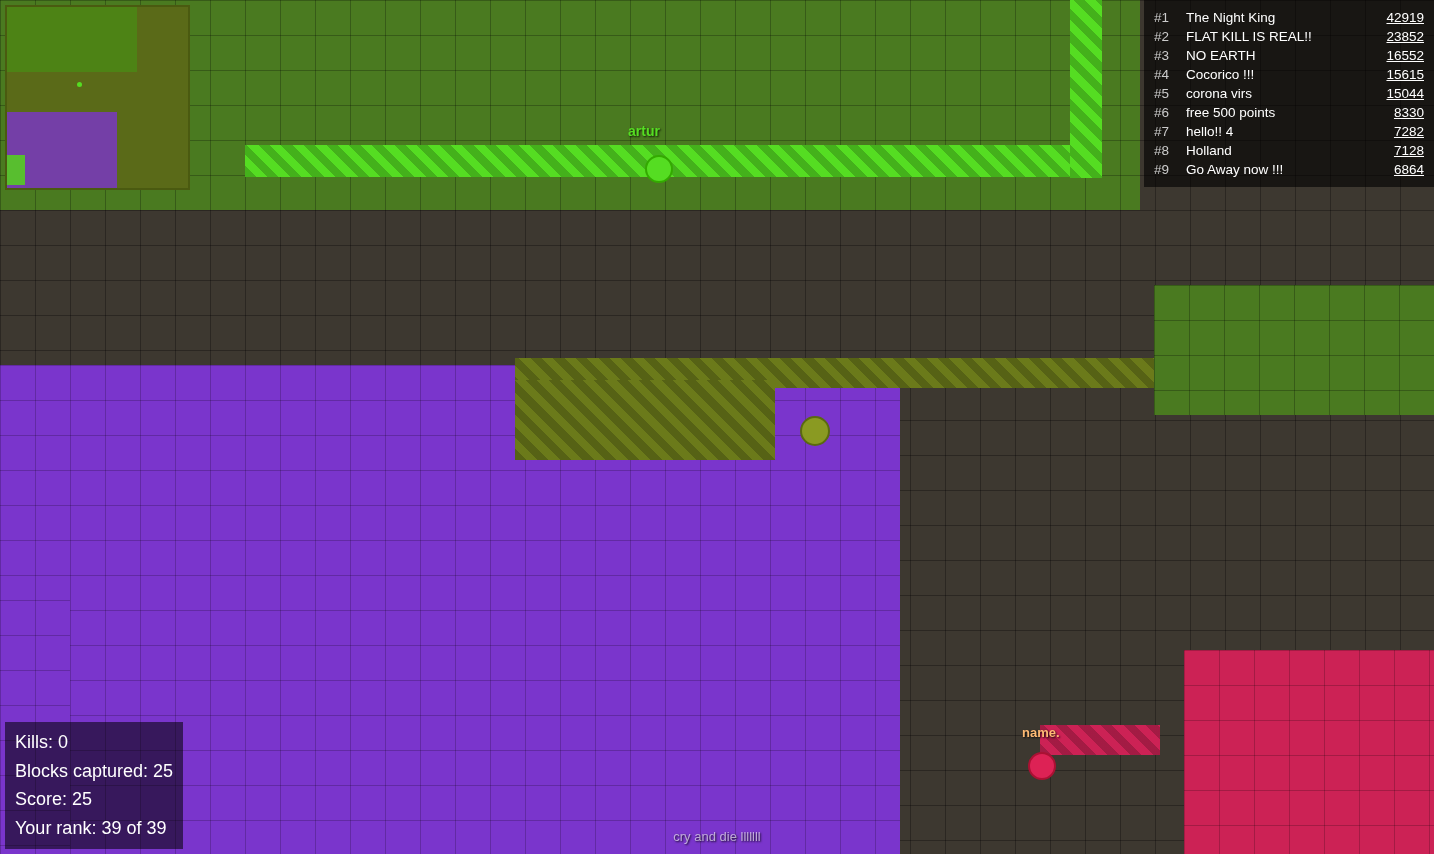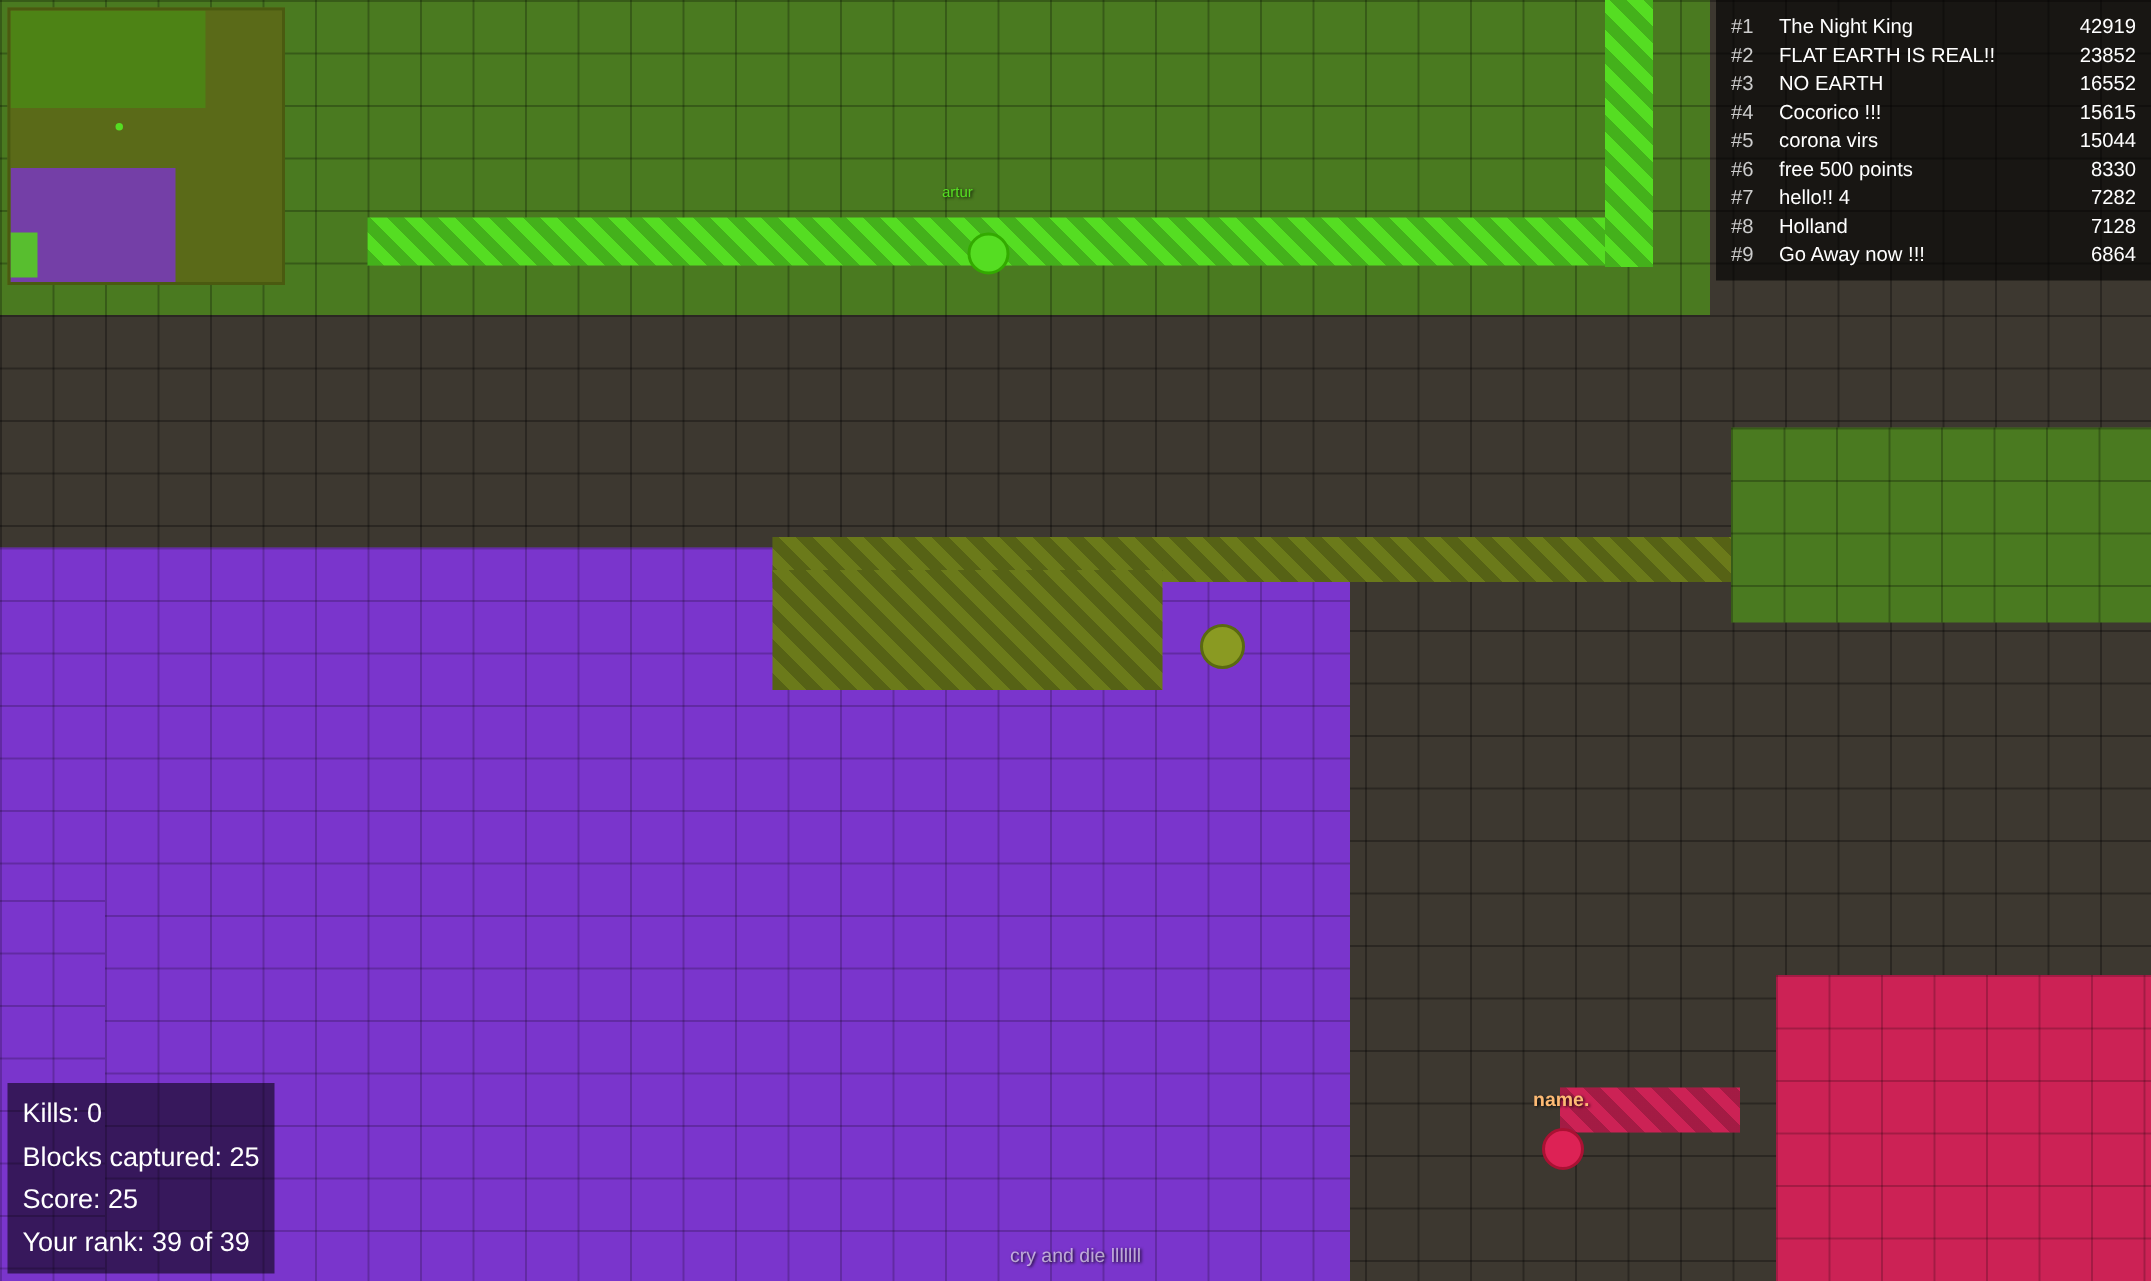--- a/index.html
+++ b/index.html
@@ -96,22 +96,22 @@
       background: #55dd22;
       border: 2px solid #33aa00;
     }
 
     
     .player-label-artur {
       position: absolute;
       top: 123px;
       left: 628px;
       color: #55dd22;
-      font-size: 10px;
-      font-weight: normal;
+      font-size: 14px;
+      font-weight: bold;
       text-shadow: 1px 1px 2px rgba(0,0,0,0.8);
     }
 
     
     .purple-territory {
       position: absolute;
       top: 365px;
       left: 0;
       width: 900px;
       height: 490px;
@@ -306,20 +306,21 @@
 
     .leaderboard-name {
       flex: 1;
       color: #ffffff;
     }
 
     .leaderboard-score {
       color: #ffffff;
       text-align: right;
       min-width: 50px;
+      text-decoration: underline;
     }
 
     
     .stats-panel {
       position: absolute;
       bottom: 5px;
       left: 5px;
       background: rgba(0,0,0,0.55);
       color: white;
       padding: 6px 10px;
@@ -395,21 +396,21 @@
 </div>
 
 <div class="leaderboard">
 <div class="leaderboard-row">
       <span class="leaderboard-rank">#1</span>
       <span class="leaderboard-name">The Night King</span>
       <span class="leaderboard-score">42919</span>
     </div>
     <div class="leaderboard-row">
       <span class="leaderboard-rank">#2</span>
-      <span class="leaderboard-name">FLAT EARTH IS REAL!!</span>
+      <span class="leaderboard-name">FLAT KILL IS REAL!!</span>
       <span class="leaderboard-score">23852</span>
     </div>
     <div class="leaderboard-row">
       <span class="leaderboard-rank">#3</span>
       <span class="leaderboard-name">NO EARTH</span>
       <span class="leaderboard-score">16552</span>
     </div>
     <div class="leaderboard-row">
       <span class="leaderboard-rank">#4</span>
       <span class="leaderboard-name">Cocorico !!!</span>

